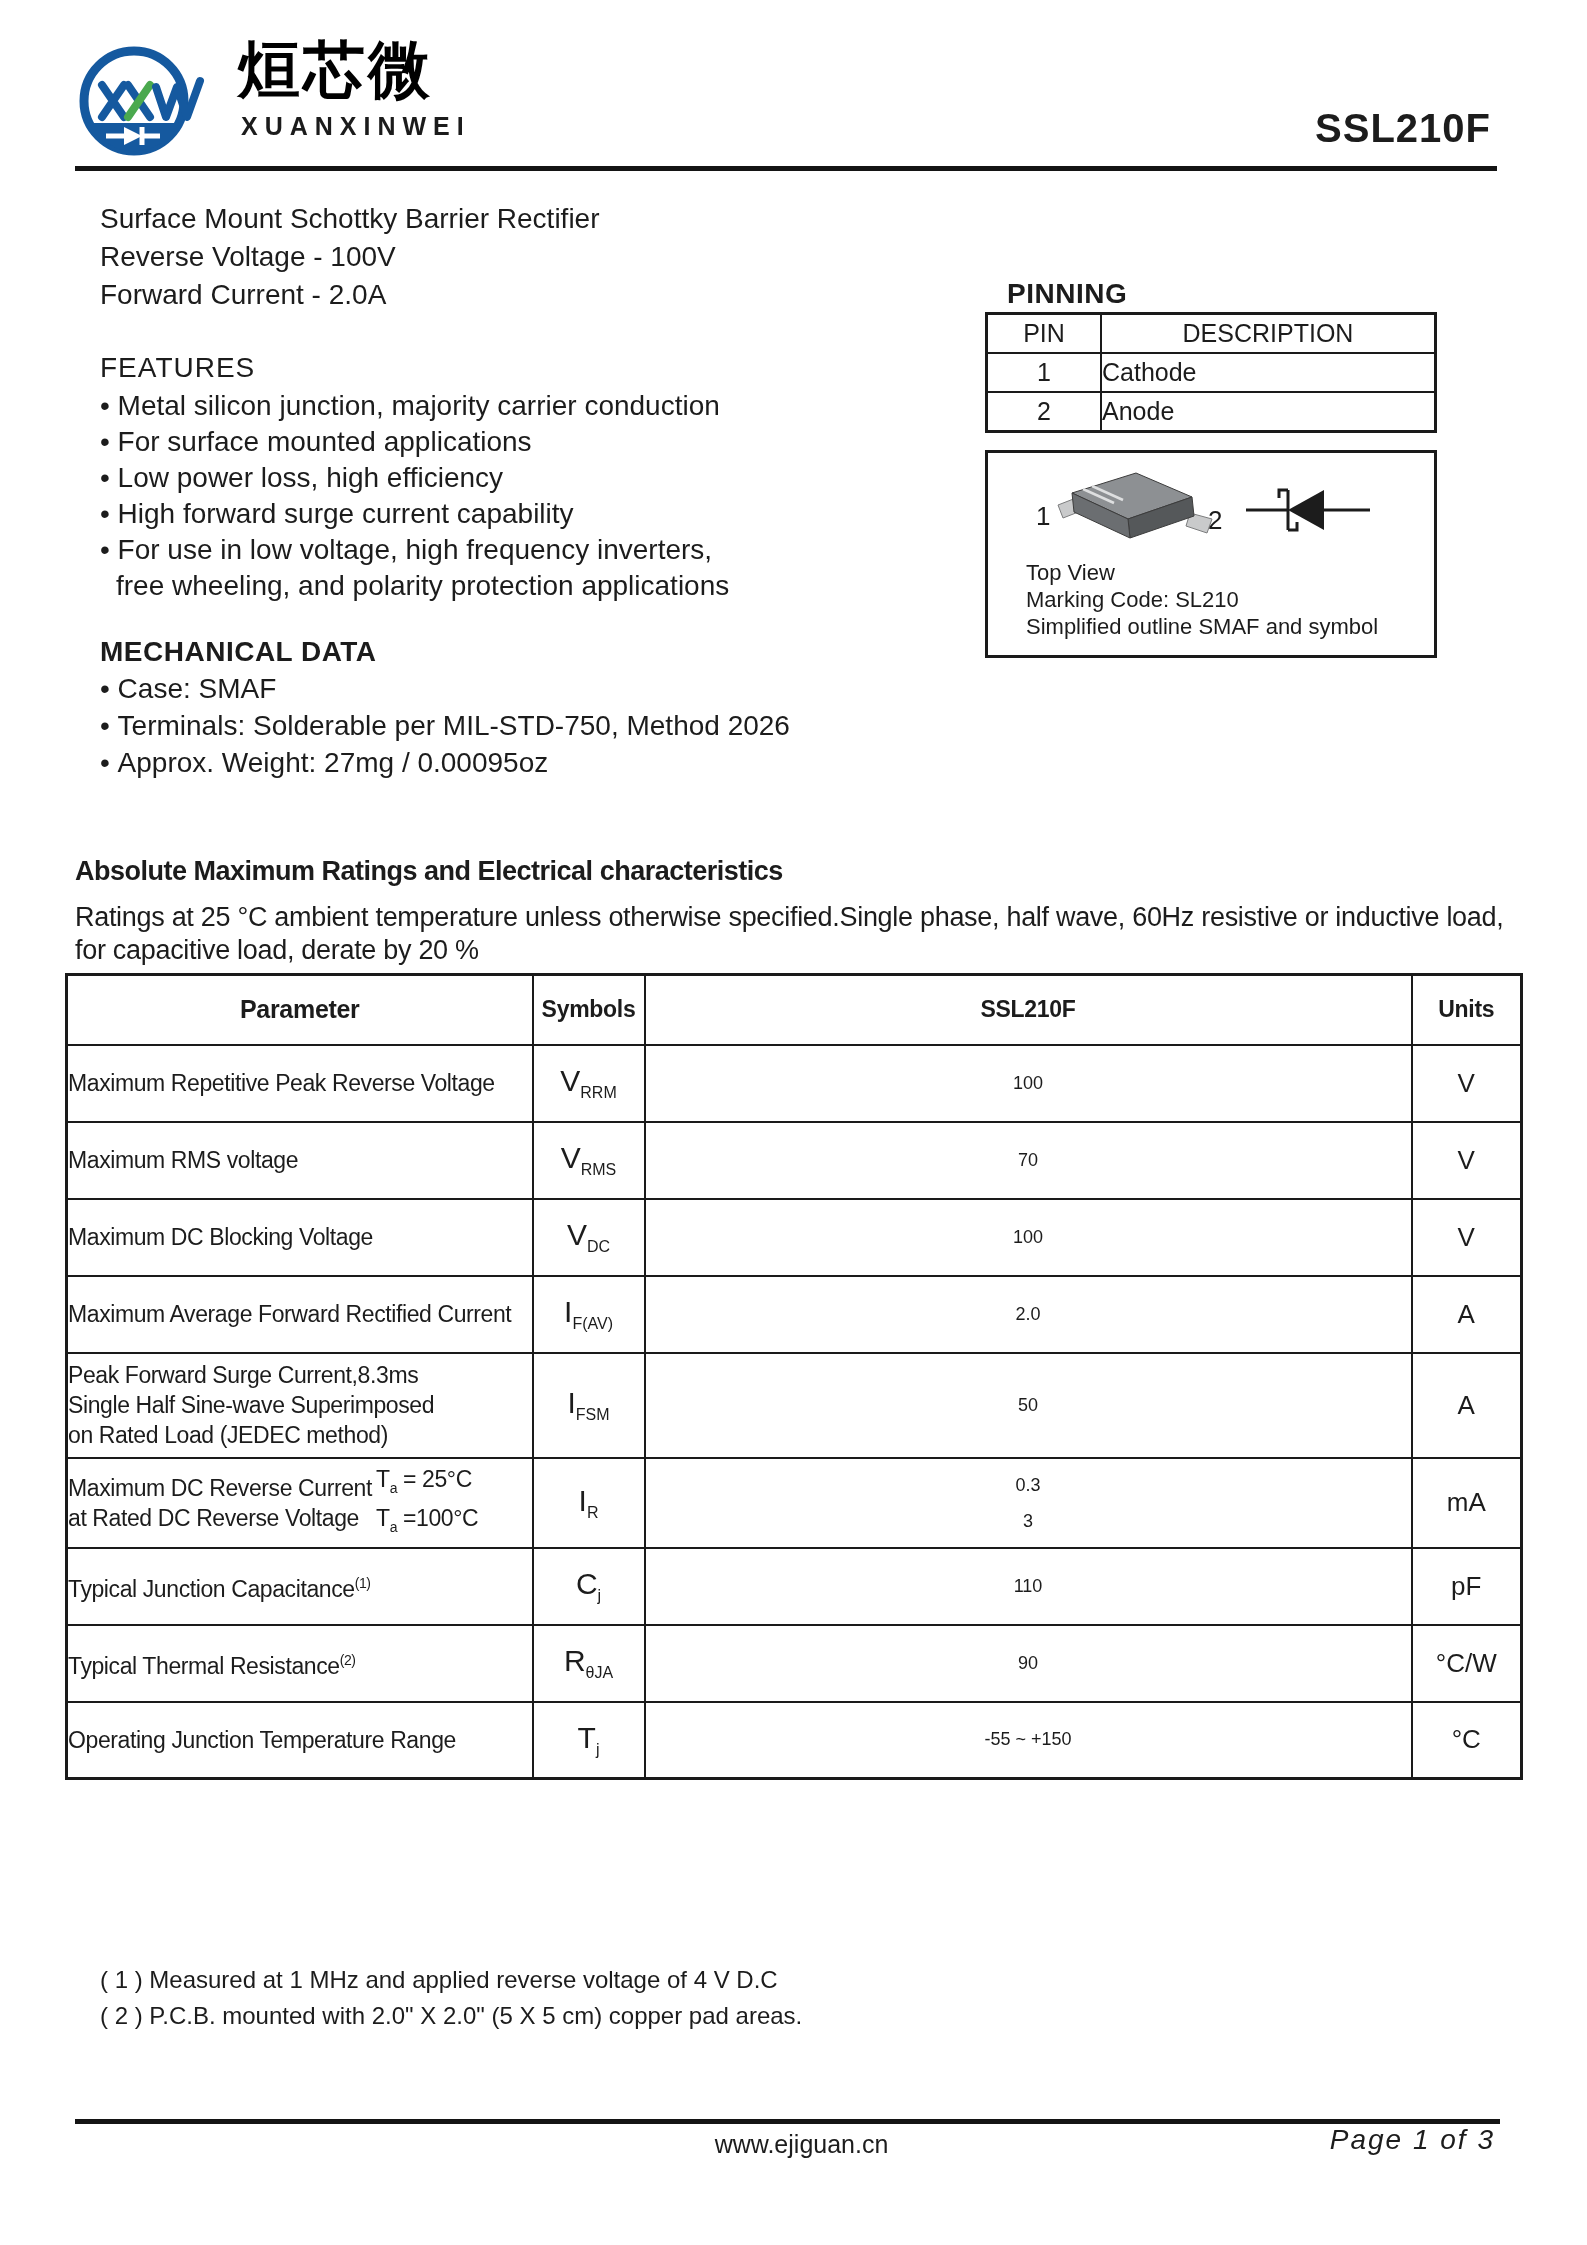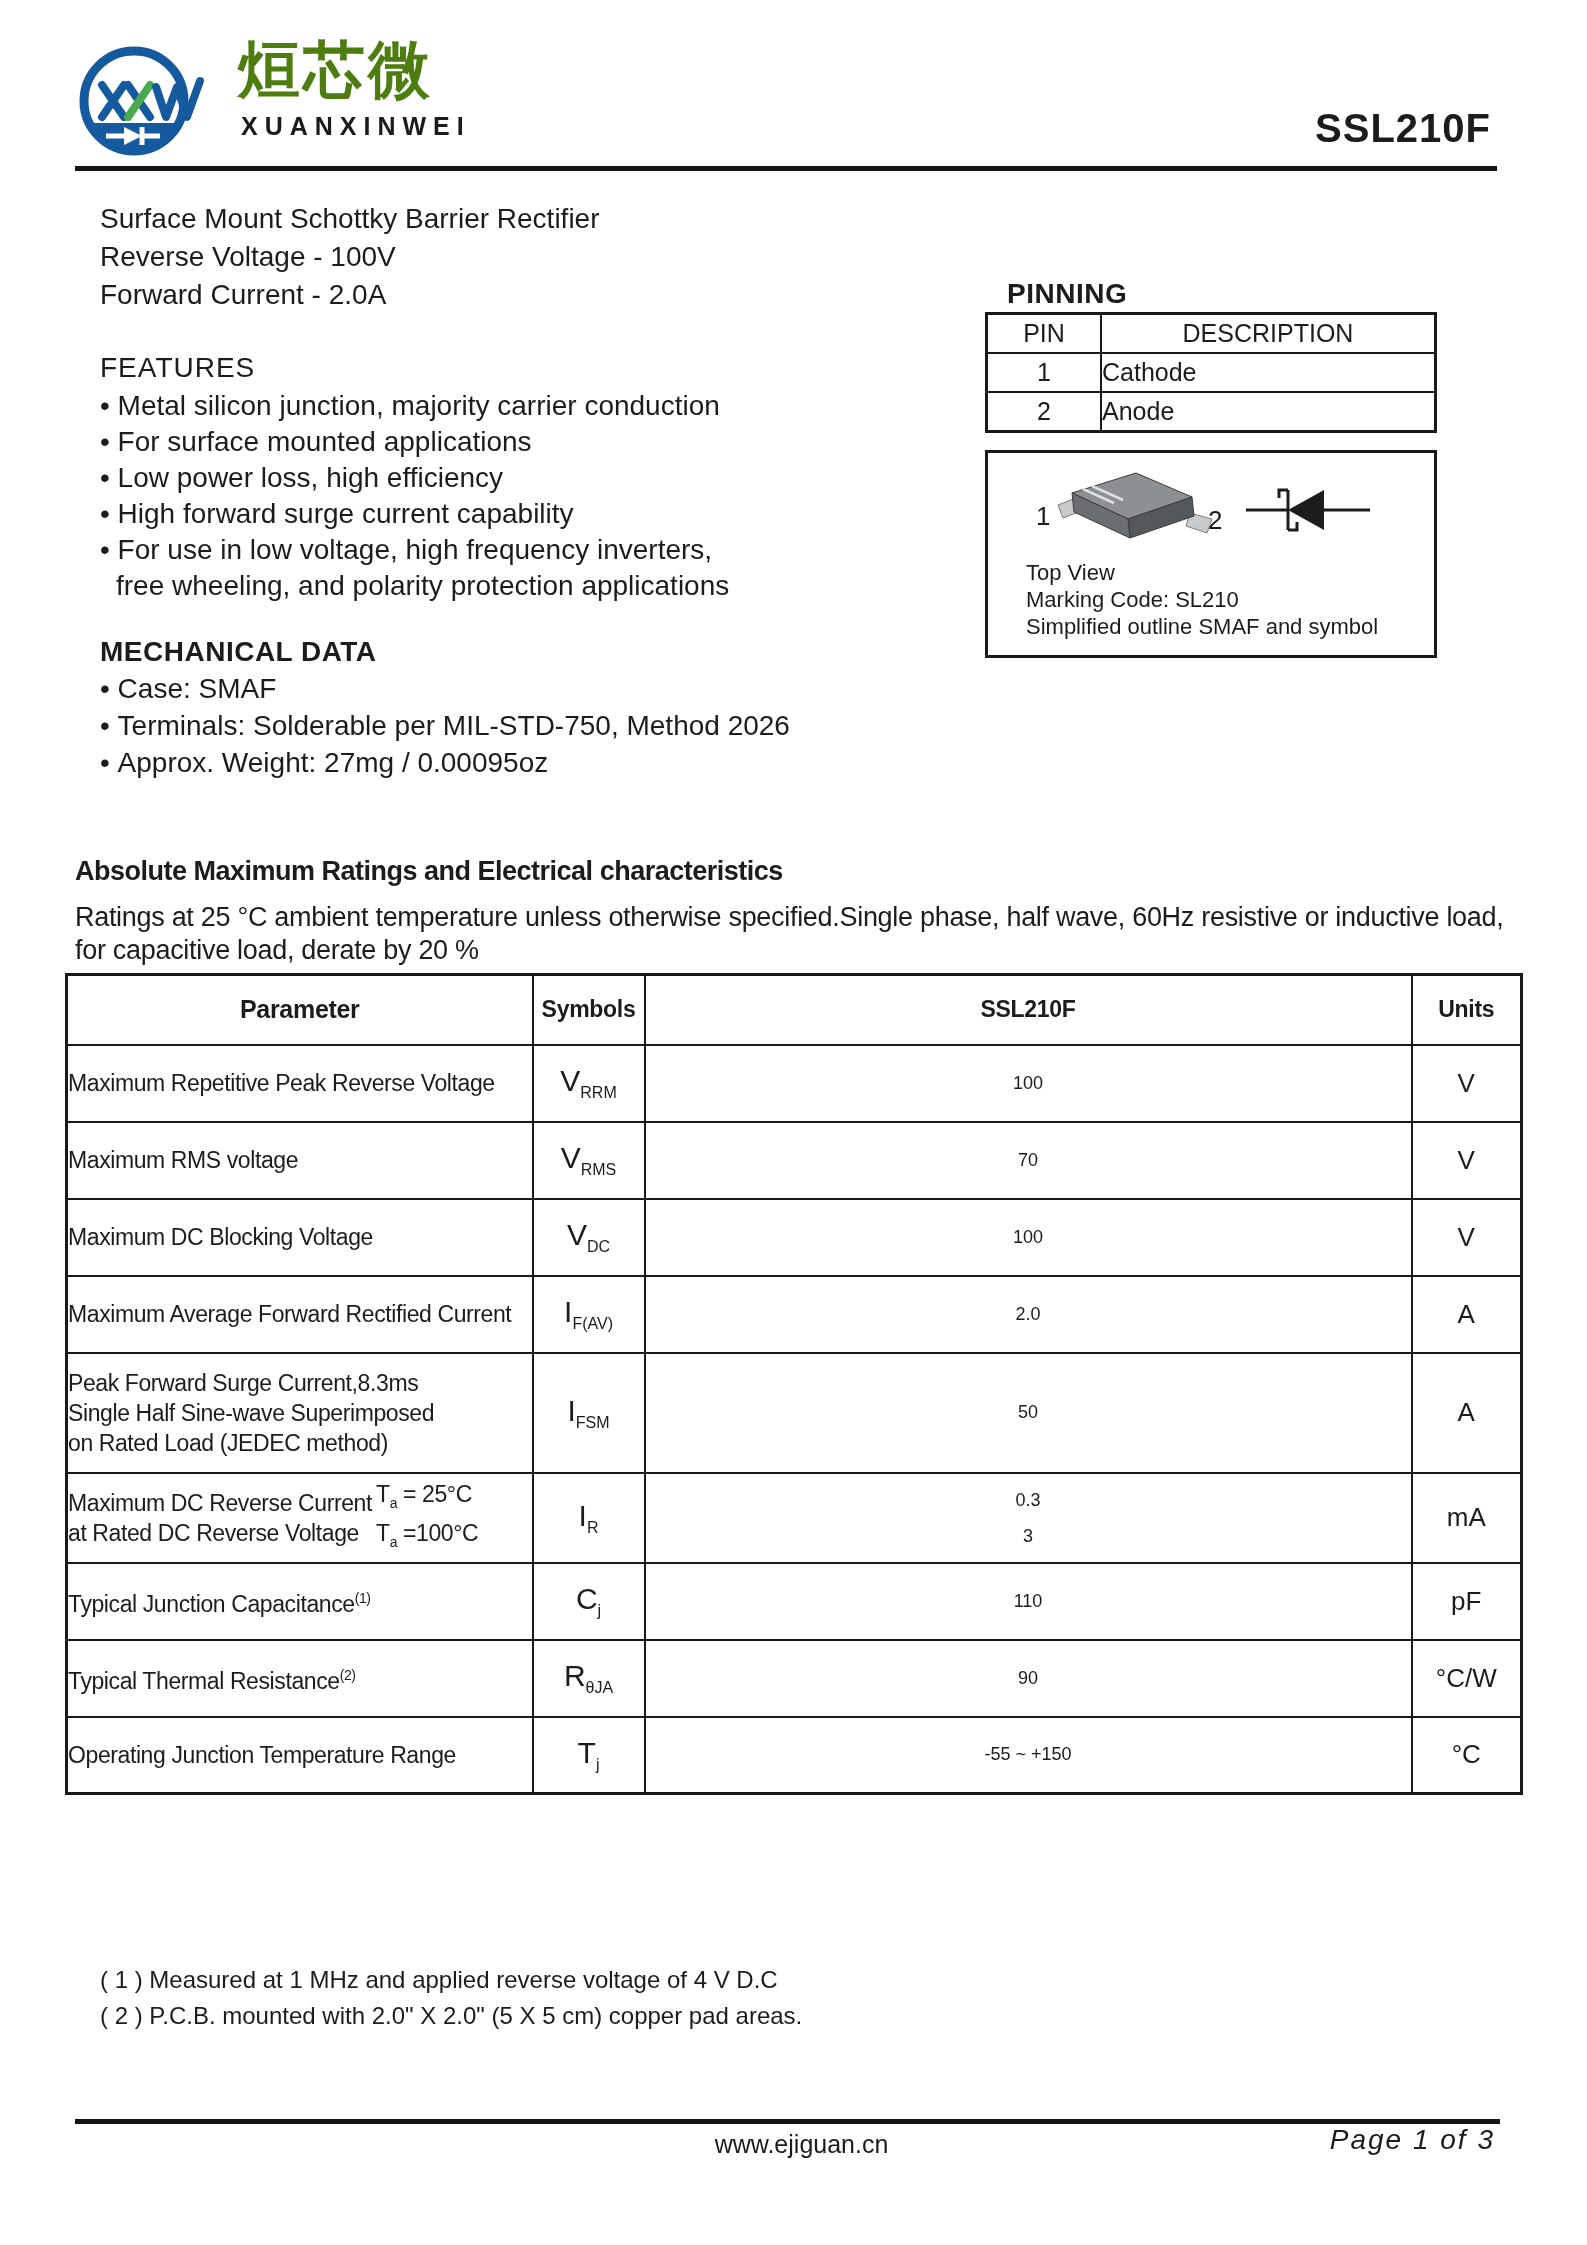--- a/index.html
+++ b/index.html
@@ -4,21 +4,21 @@
 <style>
   html,body{margin:0;padding:0;background:#9a9a9a}
   .page{
     position:relative;width:1587px;height:2245px;background:#ffffff;
     font-family:"Liberation Sans",sans-serif;color:#1c1c1c;overflow:hidden;
     margin:0 auto;
   }
   
   .logo{position:absolute;left:76px;top:38px;width:152px;height:132px}
   .brand-cn{position:absolute;left:238px;top:28px;font-size:62px;font-weight:bold;
-    letter-spacing:3px;color:#4d7c0f;font-family:"DejaVu Sans","Liberation Sans",sans-serif}
+    letter-spacing:3px;color:#000000;font-family:"DejaVu Sans","Liberation Sans",sans-serif}
   .brand-en{position:absolute;left:241px;top:112px;font-size:25px;font-weight:bold;
     letter-spacing:7px;color:#1b1b1b}
   .part-no{position:absolute;right:96px;top:106px;font-size:40px;font-weight:bold;letter-spacing:1px}
   .rule-top{position:absolute;left:75px;top:166px;width:1422px;height:5px;background:#141414}
   .rule-bot{position:absolute;left:75px;top:2119px;width:1425px;height:5px;background:#141414}
   
   .intro{position:absolute;left:100px;top:200px;font-size:28px;line-height:38px}
   .features-title{position:absolute;left:100px;top:352px;font-size:28px;letter-spacing:1px}
   .features-list{position:absolute;left:100px;top:388px;font-size:28px;line-height:36px}
   .f-item::before{content:"\2022\00a0"}
@@ -37,21 +37,21 @@
   .pkg-box{position:absolute;left:985px;top:450px;width:452px;height:208px;border:3px solid #1a1a1a;box-sizing:border-box}
   .pkg-art{position:absolute;left:0;top:0;width:446px;height:202px}
   .pkg-cap{position:absolute;left:38px;top:106px;font-size:22px;line-height:27px}
   
   .amr-title{position:absolute;left:75px;top:856px;font-size:27px;font-weight:bold;letter-spacing:-0.5px}
   .amr-text{position:absolute;left:75px;top:901px;width:1450px;font-size:27px;line-height:33px;letter-spacing:-0.3px}
   
   .spec-table{position:absolute;left:65px;top:973px;width:1455px;border-collapse:collapse;
     table-layout:fixed;border:3px solid #1a1a1a}
   .spec-table th,.spec-table td{border:2px solid #1a1a1a;padding:0;overflow:hidden}
-  .rh-hdr{height:70px}.rh-s{height:77px}.rh-t{height:120px}.rh-i{height:90px}
+  .rh-hdr{height:70px}.rh-s{height:77px}.rh-t{height:105px}.rh-i{height:90px}
   .th-param{font-size:25px;font-weight:bold;text-align:center;letter-spacing:-0.3px}
   .th-small{font-size:23px;font-weight:bold;text-align:center;letter-spacing:-0.3px}
   .c-param{font-size:23px;text-align:left;padding-left:12px;letter-spacing:-0.4px;line-height:30px}
   .c-sym{font-size:30px;text-align:center}
   .c-sym sub{font-size:16px}
   .c-val{font-size:18px;text-align:center}
   .val-stack div{line-height:36px}
   .c-unit{font-size:26px;text-align:center}
   .pnote{font-size:14px}
   .ir-wrap{display:flex;align-items:center;gap:4px}

